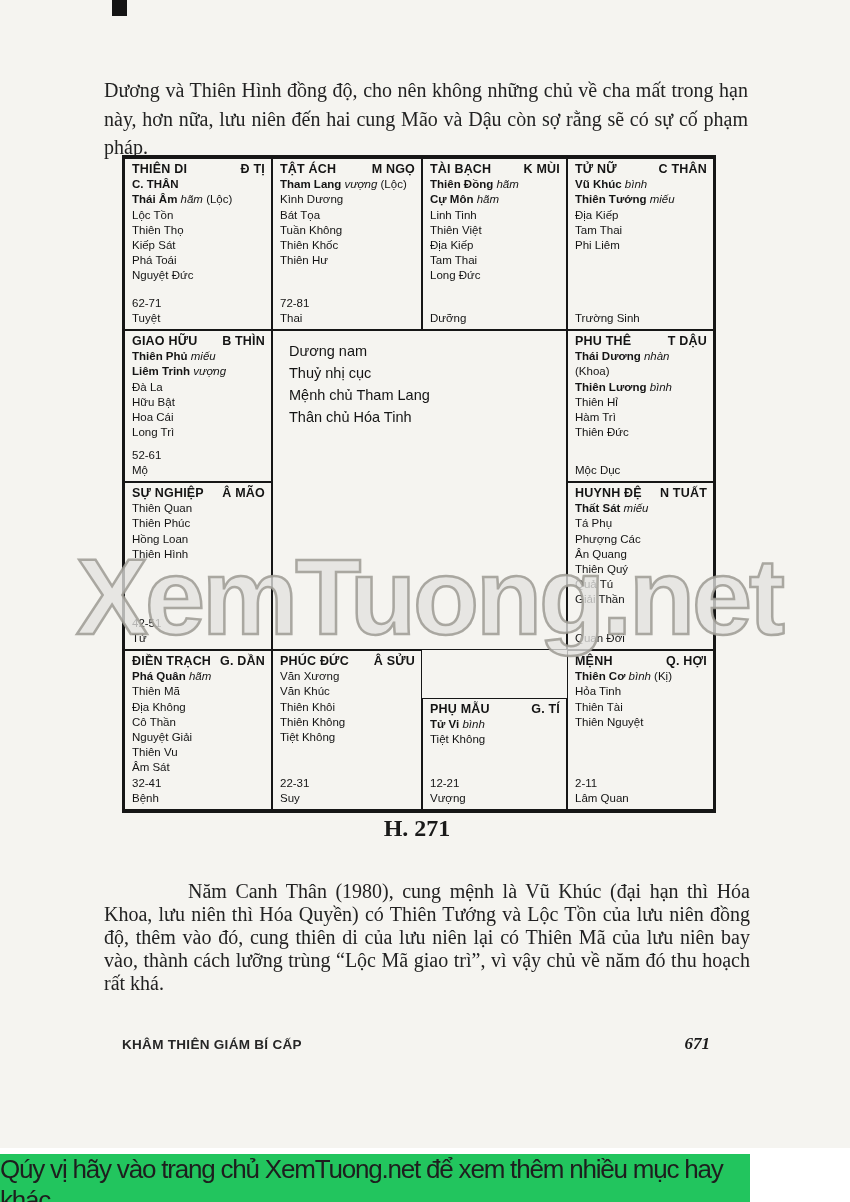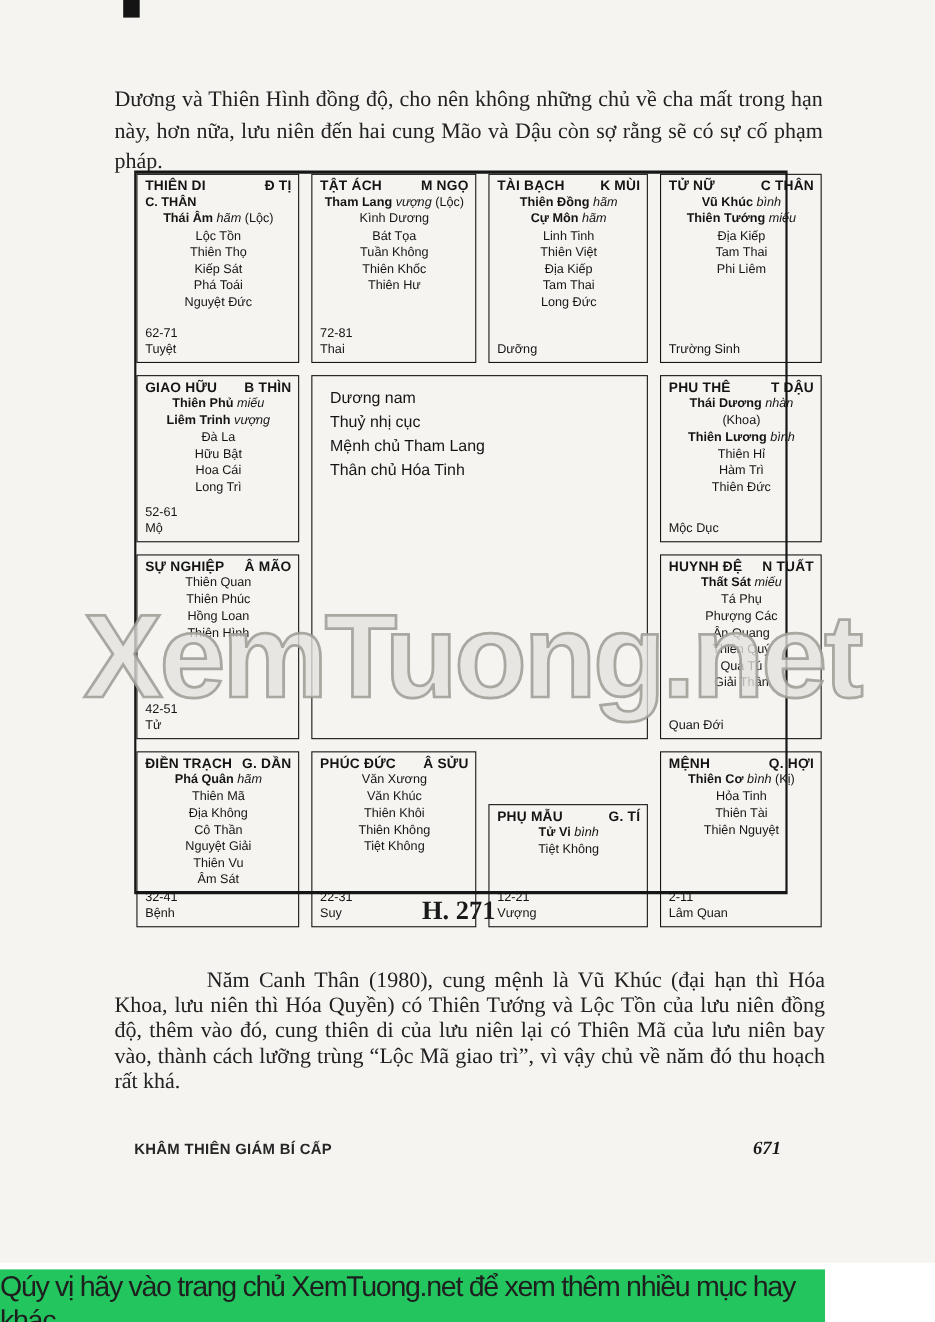--- a/index.html
+++ b/index.html
@@ -23,32 +23,31 @@
 
   
   .chart{
     position:absolute;left:122px;top:155px;width:590px;height:652px;
     display:grid;
     grid-template-columns:148px 150px 145px 147px;
     grid-template-rows:172px 152px 168px 160px;
     border:2px solid #161616;border-top-width:3px;border-bottom-width:3px;
     font-family:"Liberation Sans","DejaVu Sans",sans-serif;
     background:transparent;
-    gap:11px;
   }
   .cell{
     border:1px solid #161616;
     padding:3px 6px 3px 7px;
     display:flex;flex-direction:column;
     font-size:11.5px;line-height:15.2px;color:#141414;
     overflow:hidden;
   }
   .cell-head{display:flex;justify-content:space-between;font-weight:700;font-size:12.5px;letter-spacing:.2px;}
   .cell-sub{font-weight:700;}
-  .stars{flex:0 0 auto;text-align:center;}
+  .stars{flex:0 0 auto;}
   .star-line .st-name{font-weight:700;}
   .star-line .st-grade{font-style:italic;}
   .cell-bottom{margin-top:auto;}
   .center-cell{
     grid-column:2 / span 2;grid-row:2 / span 2;
     border:1px solid #161616;
     padding:9px 0 10px 16px;
     font-size:14.5px;line-height:22px;color:#141414;
   }
   .c1{grid-column:1;grid-row:1;} .c2{grid-column:2;grid-row:1;}

